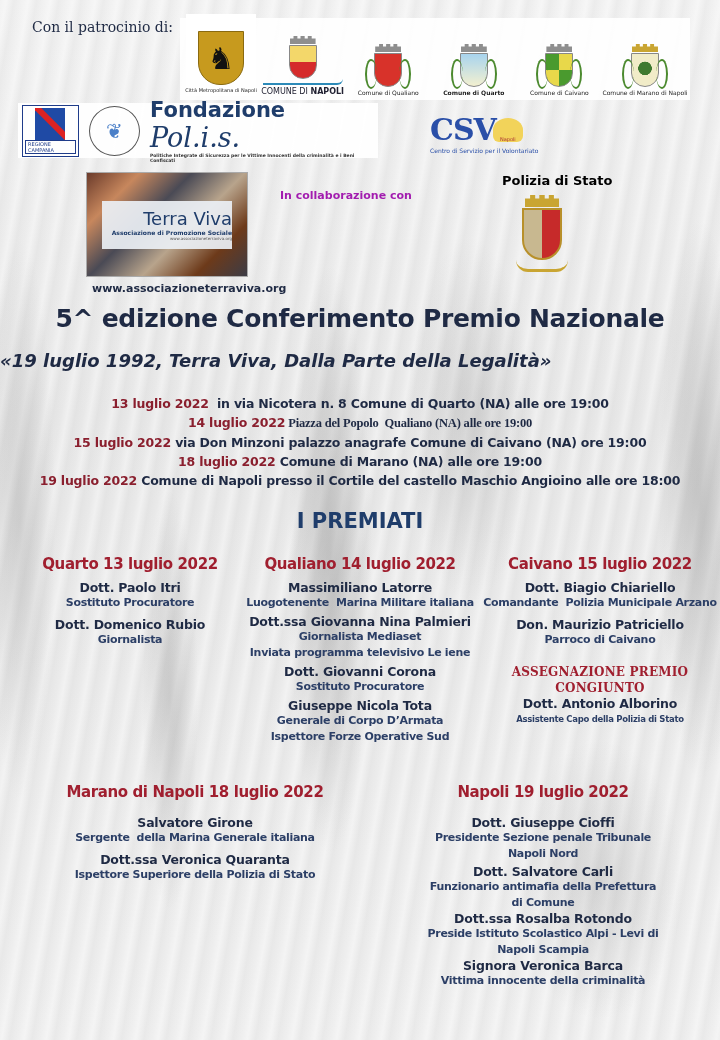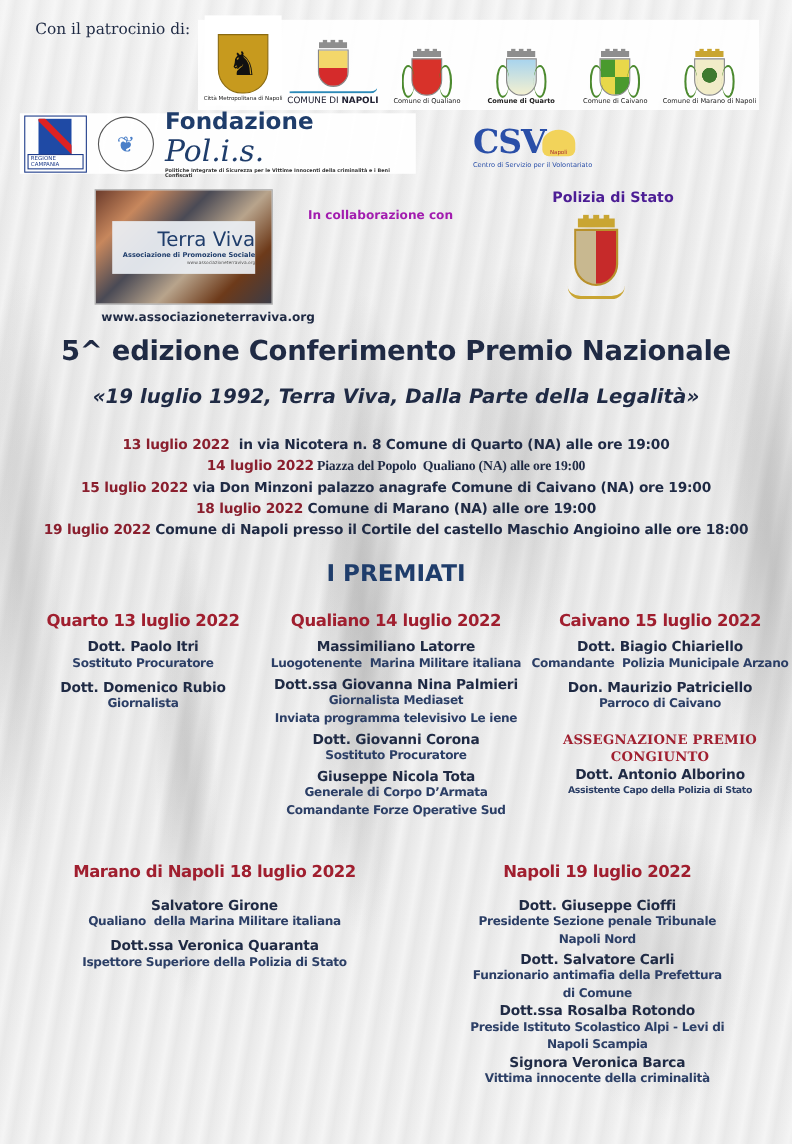--- a/index.html
+++ b/index.html
@@ -77,28 +77,28 @@
   .terraviva { left: 86px; top: 172px; width: 162px; height: 105px; border: 1px solid #aaa;
     background: linear-gradient(135deg, #6b3b2b 0%, #c7875d 20%, #4a4a55 40%, #b8a48c 60%, #6d3a1a 80%, #3c3c46 100%);
     display: flex; align-items: center; justify-content: center; }
   .terraviva .inner { width: 130px; height: 48px; background: rgba(235,240,245,0.92); display:flex; flex-direction: column; align-items:flex-end; justify-content:center; }
   .terraviva .name { font-size: 18px; color: #1f3d6b; }
   .terraviva .tag { font-size: 6px; color: #1f3d6b; font-weight: bold; }
   .terraviva .url { font-size: 4px; color: #555; }
   .tv-site { left: 92px; top: 282px; font-size: 11px; font-weight: bold; color: #1f2a44; }
 
   .collab { left: 280px; top: 189px; font-size: 11px; font-weight: bold; color: #a21caf; }
-  .police-label { left: 502px; top: 173px; font-size: 13px; font-weight: bold; color: #4c1d95; }
+  .police-label { left: 502px; top: 173px; font-size: 13px; font-weight: bold; color: #000000; }
   .police-crest { left: 518px; top: 195px; width: 48px; height: 90px; display:flex; flex-direction: column; align-items: center; }
   .police-crest .crown { width: 34px; height: 12px; background: #c9a532; }
   .police-crest .shield { width: 40px; height: 52px; background: linear-gradient(90deg, #c8b890 0 50%, #c62a2a 50% 100%); border: 2px solid #b8902a; border-radius: 0 0 20px 20px; }
   .police-crest .ribbon { width: 52px; height: 12px; border-bottom: 3px solid #c9a532; border-radius: 0 0 26px 26px; }
 
   .title { left: 0; top: 304px; width: 720px; text-align: center; font-size: 25px; font-weight: bold; color: #1f2a44; letter-spacing: -0.3px; }
-  .subtitle { left: 0; top: 350px; width: 720px; text-align: center; font-size: 18px; font-weight: bold; font-style: italic; color: #1f2a44; }
+  .subtitle { left: 0; top: 350px; width: 720px; text-align: left; font-size: 18px; font-weight: bold; font-style: italic; color: #1f2a44; }
 
   .schedule { left: 0; top: 394px; width: 720px; display: flex; flex-direction: column; align-items: center; }
   .schedule .line { font-size: 12.5px; font-weight: bold; color: #1f2a44; line-height: 19px; white-space: nowrap; letter-spacing: -0.2px; }
   .schedule .date { color: #8a1f2e; }
 
   .premiati { left: 0; top: 509px; width: 720px; text-align: center; font-size: 21px; font-weight: bold; color: #1f3d6b; }
 
   .col { display: flex; flex-direction: column; align-items: center; text-align: center; }
   .col .head { font-size: 15px; font-weight: bold; color: #a01f2f; letter-spacing: -0.4px; margin-bottom: 4px; white-space: nowrap; }
   .col .name { font-size: 12.5px; font-weight: bold; color: #1f2a44; letter-spacing: -0.2px; white-space: nowrap; margin-top: 3px; }
@@ -224,39 +224,39 @@
   <div class="head">Qualiano 14 luglio 2022</div>
   <div class="name">Massimiliano Latorre</div>
   <div class="role" style="white-space:pre;">Luogotenente  Marina Militare italiana</div>
   <div class="name">Dott.ssa Giovanna Nina Palmieri</div>
   <div class="role">Giornalista Mediaset</div>
   <div class="role">Inviata programma televisivo Le iene</div>
   <div class="name">Dott. Giovanni Corona</div>
   <div class="role">Sostituto Procuratore</div>
   <div class="name">Giuseppe Nicola Tota</div>
   <div class="role">Generale di Corpo D’Armata</div>
-  <div class="role">Comandante Forze Operative Sud</div>
+  <div class="role">Ispettore Forze Operative Sud</div>
 </div>
 
 <div class="abs col c-caivano">
   <div class="head">Caivano 15 luglio 2022</div>
   <div class="name">Dott. Biagio Chiariello</div>
   <div class="role" style="white-space:pre;">Comandante  Polizia Municipale Arzano</div>
   <div class="name" style="margin-top:6px;">Don. Maurizio Patriciello</div>
   <div class="role">Parroco di Caivano</div>
   <div class="special">ASSEGNAZIONE PREMIO</div>
   <div class="special" style="margin-top:0;">CONGIUNTO</div>
   <div class="name" style="margin-top:0;">Dott. Antonio Alborino</div>
   <div class="role" style="font-size:8.5px;">Assistente Capo della Polizia di Stato</div>
 </div>
 
 <div class="abs col c-marano">
   <div class="head" style="margin-bottom:8px;">Marano di Napoli 18 luglio 2022</div>
   <div class="name">Salvatore Girone</div>
-  <div class="role" style="white-space:pre;">Qualiano  della Marina Militare italiana</div>
+  <div class="role" style="white-space:pre;">Sergente  della Marina Generale italiana</div>
   <div class="name">Dott.ssa Veronica Quaranta</div>
   <div class="role">Ispettore Superiore della Polizia di Stato</div>
 </div>
 
 <div class="abs col c-napoli">
   <div class="head" style="margin-bottom:8px;">Napoli 19 luglio 2022</div>
   <div class="name">Dott. Giuseppe Cioffi</div>
   <div class="role">Presidente Sezione penale Tribunale</div>
   <div class="role">Napoli Nord</div>
   <div class="name" style="margin-top:2px;">Dott. Salvatore Carli</div>

